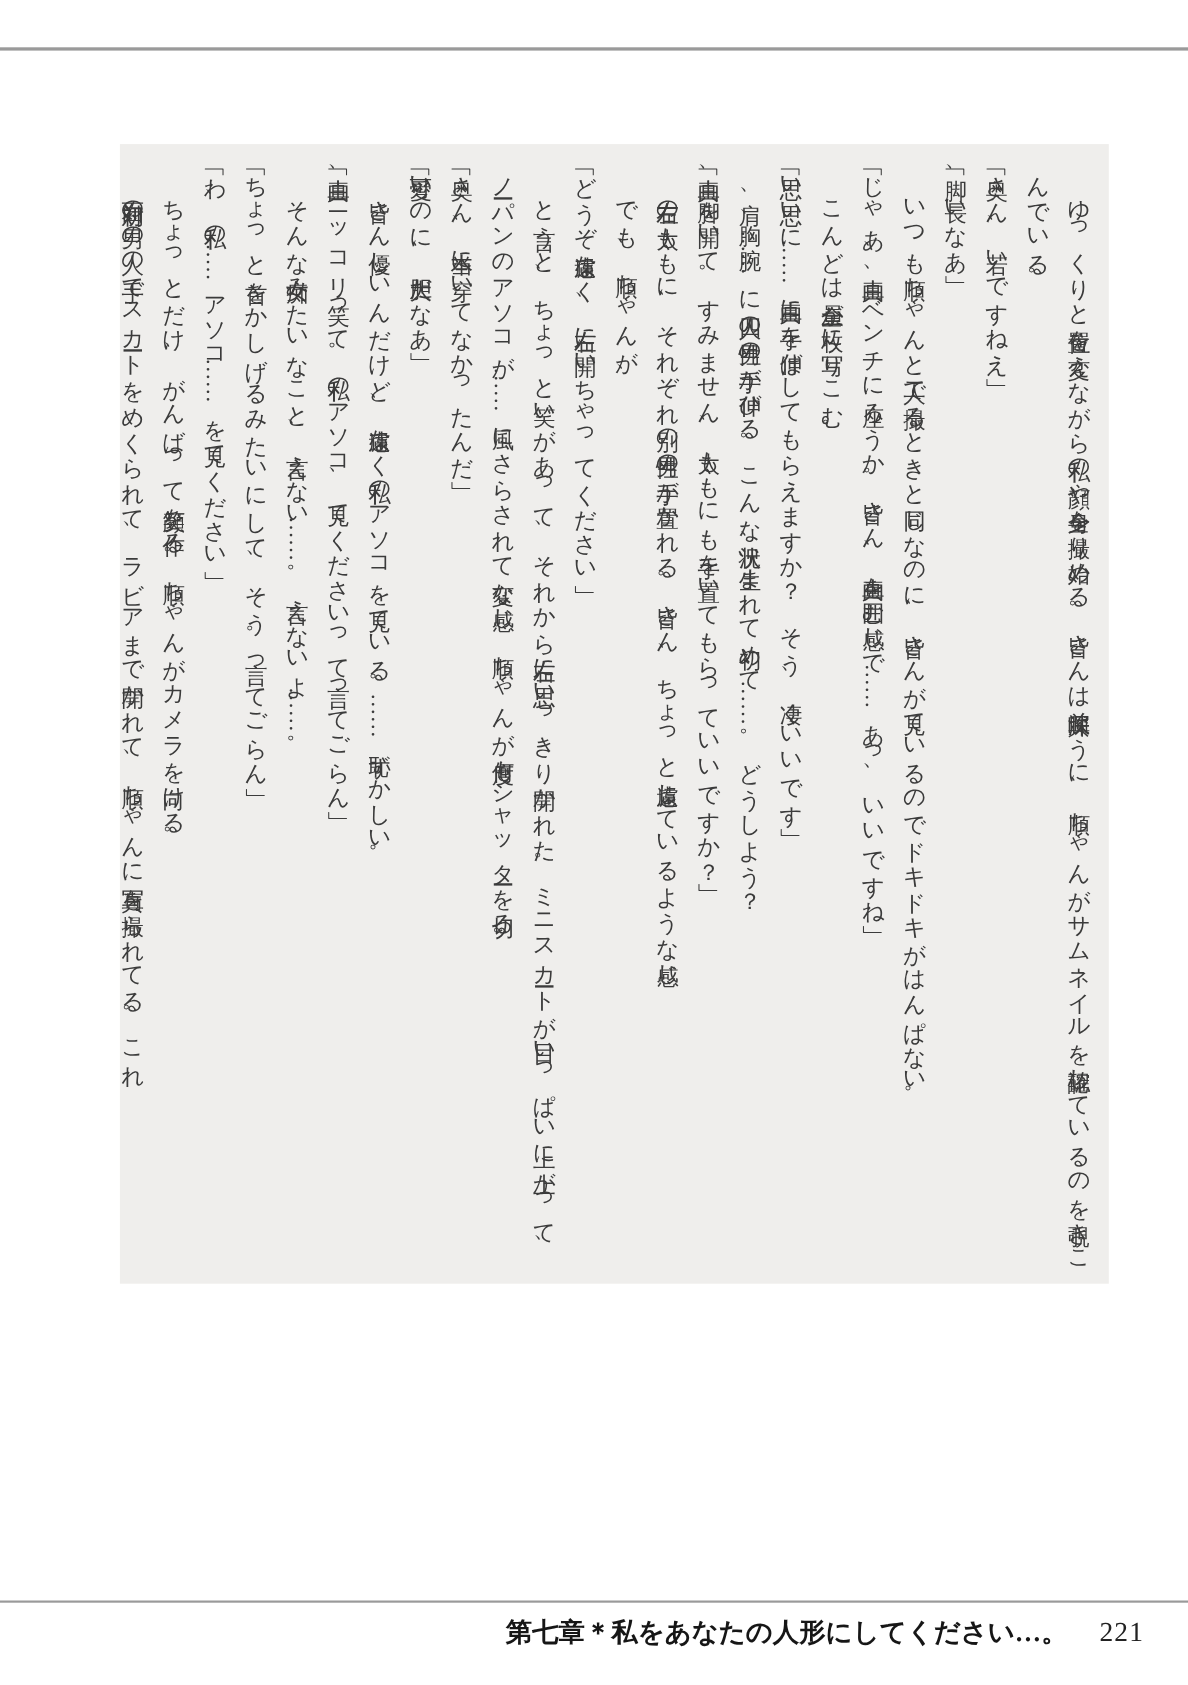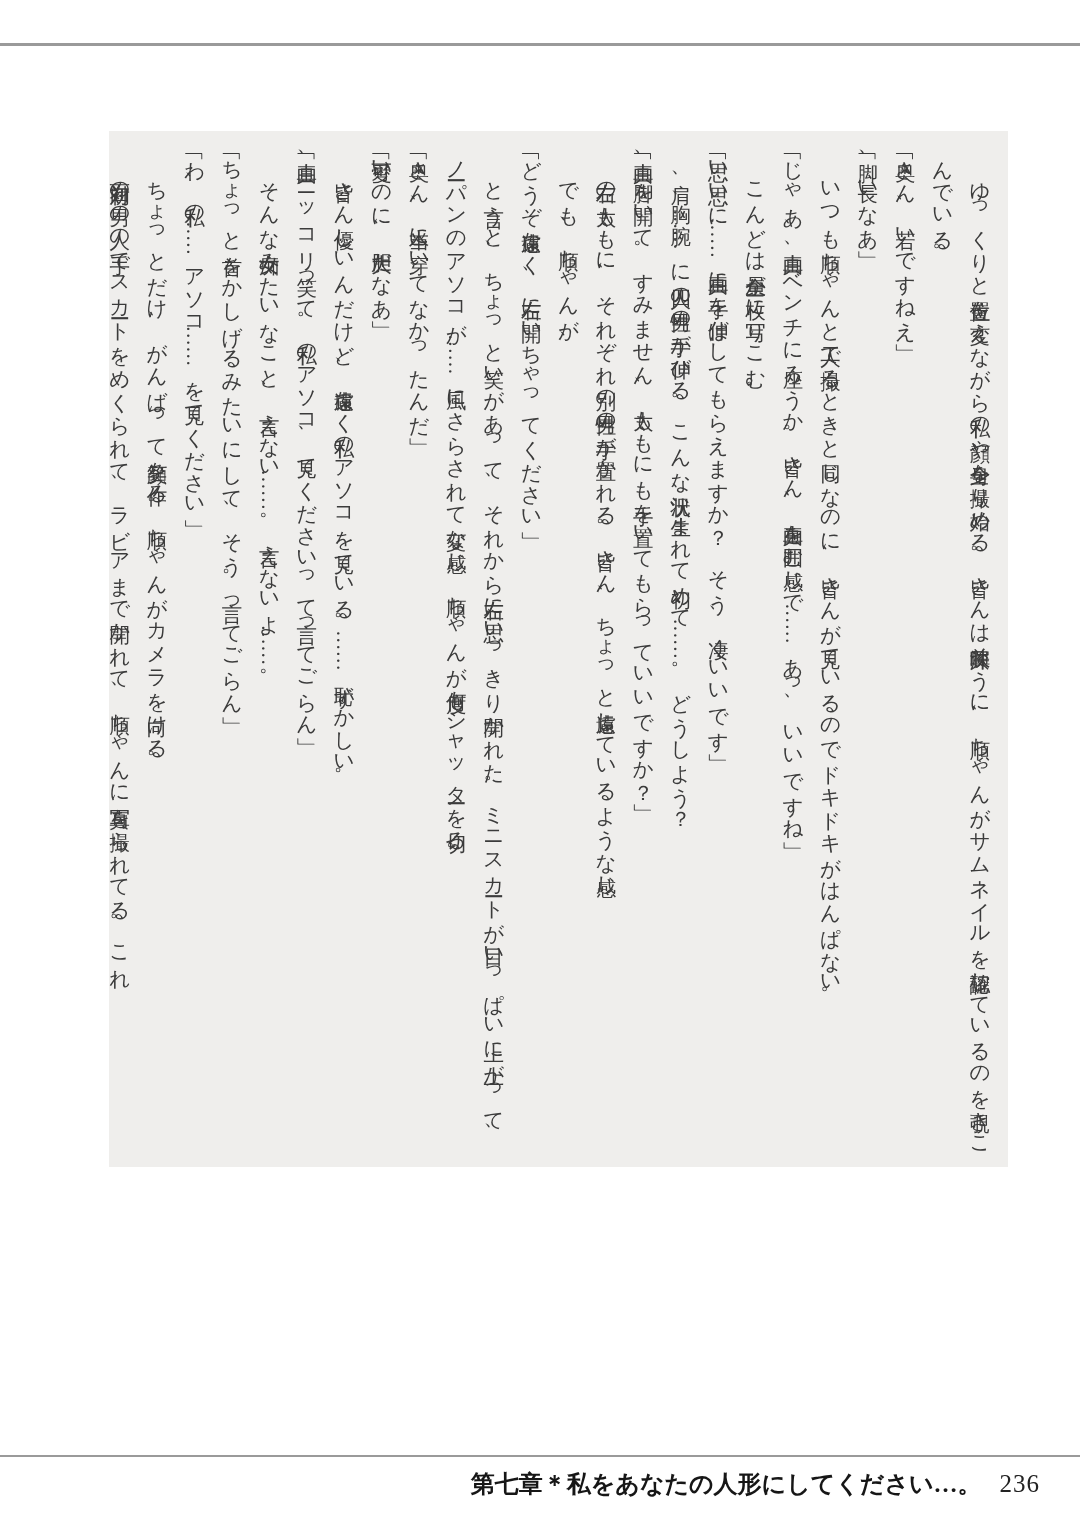--- a/index.html
+++ b/index.html
@@ -32,21 +32,21 @@
   }
   .vtext p { margin: 0; padding: 0; }
   .vtext p[data-type="narrative"] { text-indent: 1em; }
   .footer-rule {
     position: absolute; left: 0; top: 1455px;
     width: 1080px; height: 2px;
     background: #9a9a9a;
   }
   .footer {
     position: absolute; top: 1468px; right: 40px;
-    display: flex; align-items: baseline; gap: 18px;
+    display: flex; align-items: baseline; gap: 29px;
     white-space: nowrap;
   }
   .footer-title { font-size: 24px; color: #161616; }
   .chapter-label {
     font-family: "Liberation Sans", "DejaVu Sans", sans-serif;
     font-weight: bold;
   }
   .title-rest { font-weight: 600; }
   .page-number { font-size: 25px; color: #222222; letter-spacing: 1px; }
 </style>
@@ -82,14 +82,14 @@
       <p class="para" data-type="narrative">初対面の男の人の手でスカートをめくられて、ラビアまで開かれて、順ちゃんに写真を撮られてる。これ</p>
     </div>
 </div>
 
 <div class="footer-rule"></div>
 
 <div class="footer">
   <div class="footer-title">
     <span class="chapter-label">第七章</span><span class="title-rest">＊</span><span class="title-rest">私をあなたの人形にしてください…。</span>
   </div>
-  <div class="page-number">236</div>
+  <div class="page-number">221</div>
 </div>
 
 </body></html>

